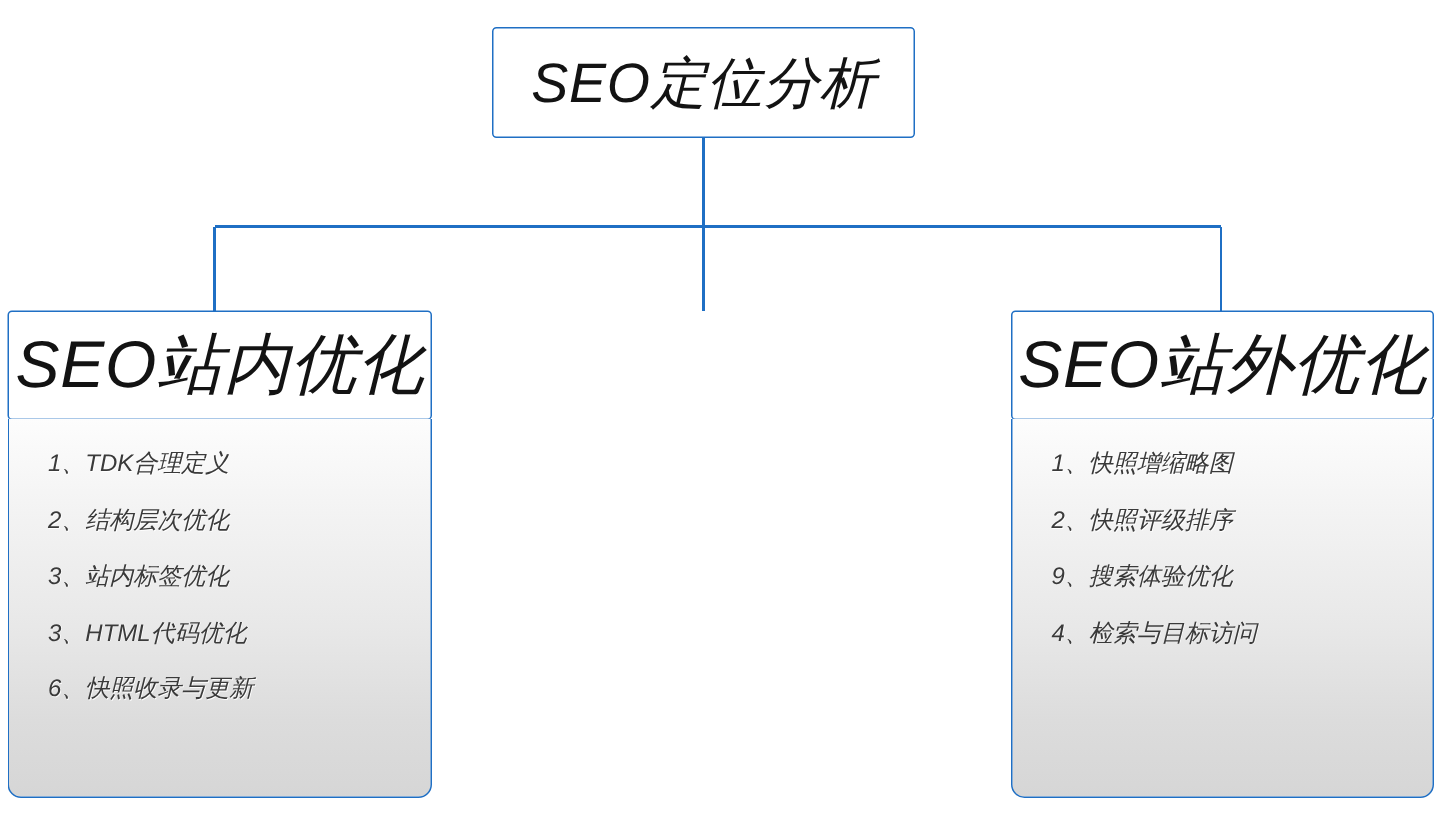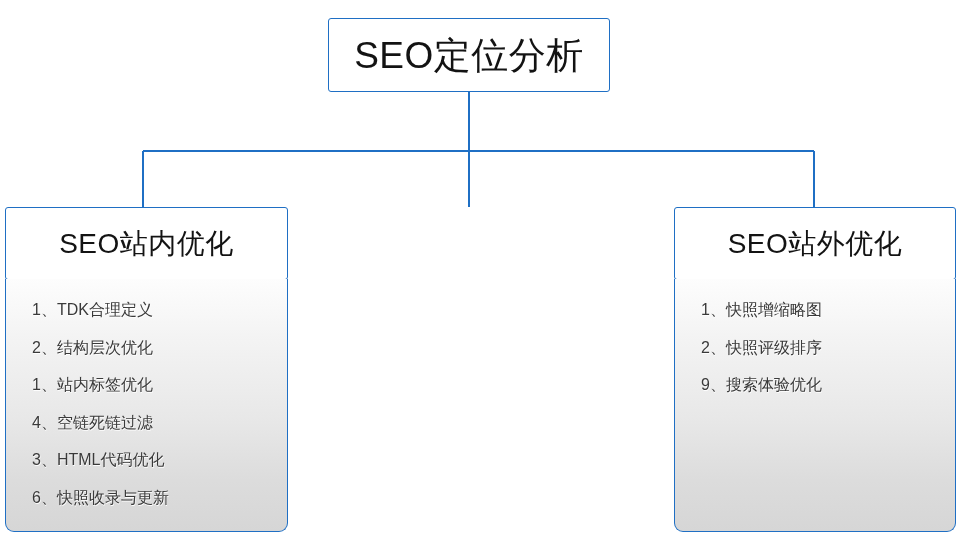--- a/index.html
+++ b/index.html
@@ -14,20 +14,21 @@
     overflow: hidden;
     font-family: "Liberation Sans", "DejaVu Sans", sans-serif;
   }
 
   #diagram-root {
     position: absolute;
     left: 0;
     top: 0;
     width: 960px;
     height: 550px;
+    font-style: italic;
   }
 
   
   #connector-layer {
     position: absolute;
     left: 0;
     top: 0;
     width: 960px;
     height: 550px;
     pointer-events: none;
@@ -69,21 +70,21 @@
     box-sizing: border-box;
     height: 73px;
     background: #ffffff;
     border: 1.6px solid #1F6FC4;
     border-radius: 3px;
     display: flex;
     align-items: center;
     justify-content: center;
   }
   .branch-header .branch-title {
-    font-size: 28px;
+    font-size: 44px;
     line-height: 1;
     color: #131313;
     letter-spacing: 0.5px;
     white-space: nowrap;
   }
 
   .branch-body {
     box-sizing: border-box;
     margin-top: -1px;
     height: 253px;
@@ -132,35 +133,35 @@
   </div>
 
   <div class="branch-col col-0">
     <div class="branch-header">
       <span class="branch-title">SEO站内优化</span>
     </div>
     <div class="branch-body">
       <ul class="item-list">
         <li class="list-item">1、TDK合理定义</li>
         <li class="list-item">2、结构层次优化</li>
-        <li class="list-item">1、站内标签优化</li>
-        <li class="list-item">4、空链死链过滤</li>
+        <li class="list-item">3、站内标签优化</li>
         <li class="list-item">3、HTML代码优化</li>
         <li class="list-item">6、快照收录与更新</li>
       </ul>
     </div>
   </div>
 
 
   <div class="branch-col col-2">
     <div class="branch-header">
       <span class="branch-title">SEO站外优化</span>
     </div>
     <div class="branch-body">
       <ul class="item-list">
         <li class="list-item">1、快照增缩略图</li>
         <li class="list-item">2、快照评级排序</li>
         <li class="list-item">9、搜索体验优化</li>
+        <li class="list-item">4、检索与目标访问</li>
       </ul>
     </div>
   </div>
 
 </div>
 
 </body></html>

